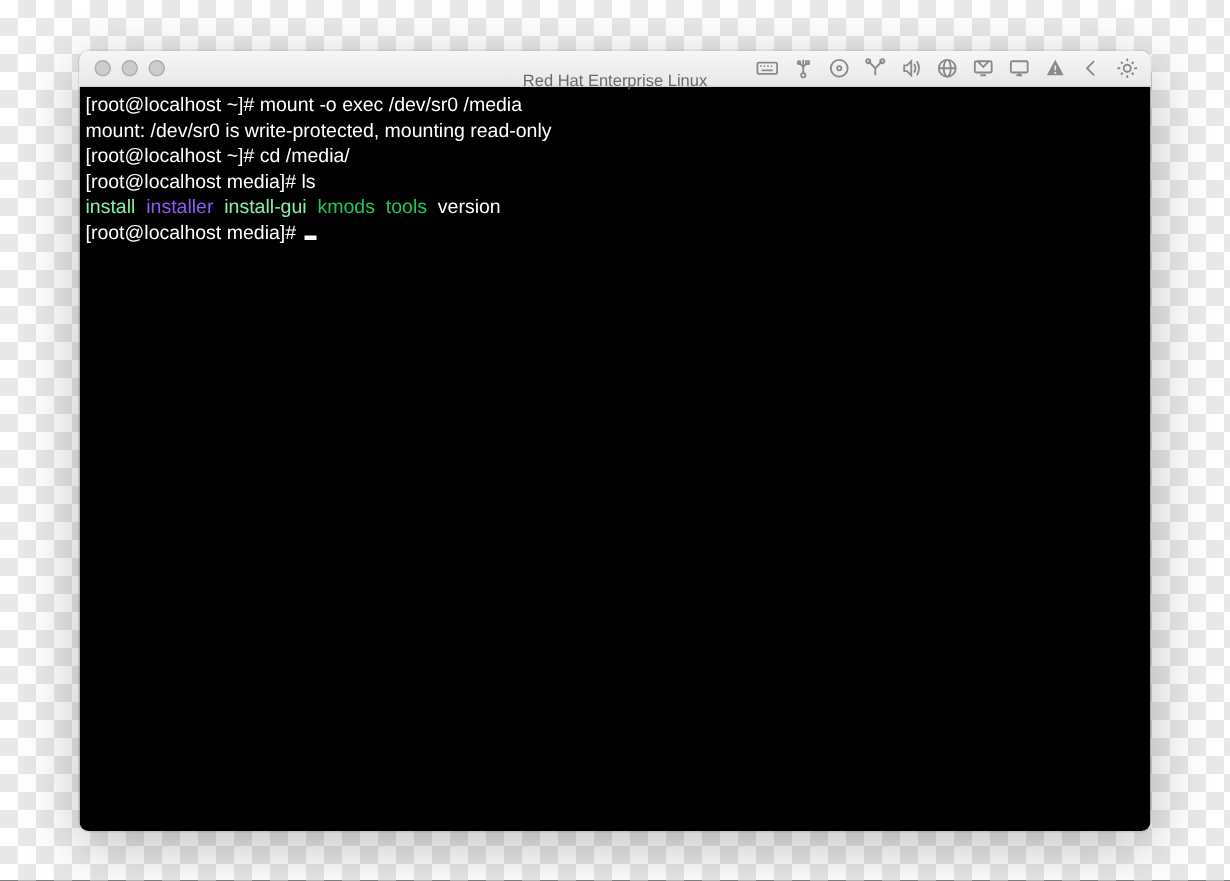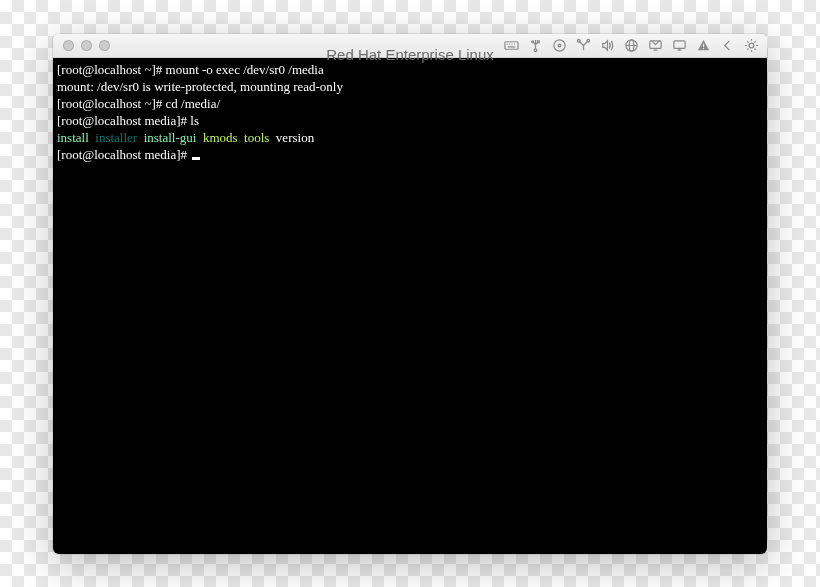--- a/index.html
+++ b/index.html
@@ -48,21 +48,21 @@
       width: 11px;
       height: 11px;
       border-radius: 50%;
       background: #ccc;
       border: 0.5px solid rgba(0,0,0,0.15);
     }
     .title {
       position: absolute;
       left: 0; right: 0;
       text-align: center;
-      font-size: 15px;
+      font-size: 11px;
       color: #6a6a6a;
       pointer-events: none;
       margin-top: 18px;
     }
     .toolbar-icons {
       position: absolute;
       right: 8px;
       display: flex;
       gap: 9px;
       align-items: center;
@@ -74,30 +74,30 @@
       display: flex;
       align-items: center;
       justify-content: center;
       cursor: pointer;
     }
     .toolbar-icons svg { width: 15px; height: 15px; stroke: #8a8a8a; fill: none; stroke-width: 1.3; }
     .terminal {
       flex: 1;
       background: #000;
       color: #fff;
-      font-family: Liberation Serif, serif;
+      font-family: Liberation Sans, sans-serif;
       font-size: 13px;
       line-height: 17px;
       padding: 3px 4px;
       white-space: pre;
       overflow: hidden;
     }
     .green { color: #86efac; }
-    .cyan { color: #0f766e; }
-    .blue { color: #bef264; }
+    .cyan { color: #8b5cf6; }
+    .blue { color: #22c55e; }
     .white { color: #ffffff; }
     .cursor {
       display: inline-block;
       width: 8px;
       height: 3px;
       background: #fff;
       vertical-align: -1px;
       margin-left: 2px;
     }
   </style>

